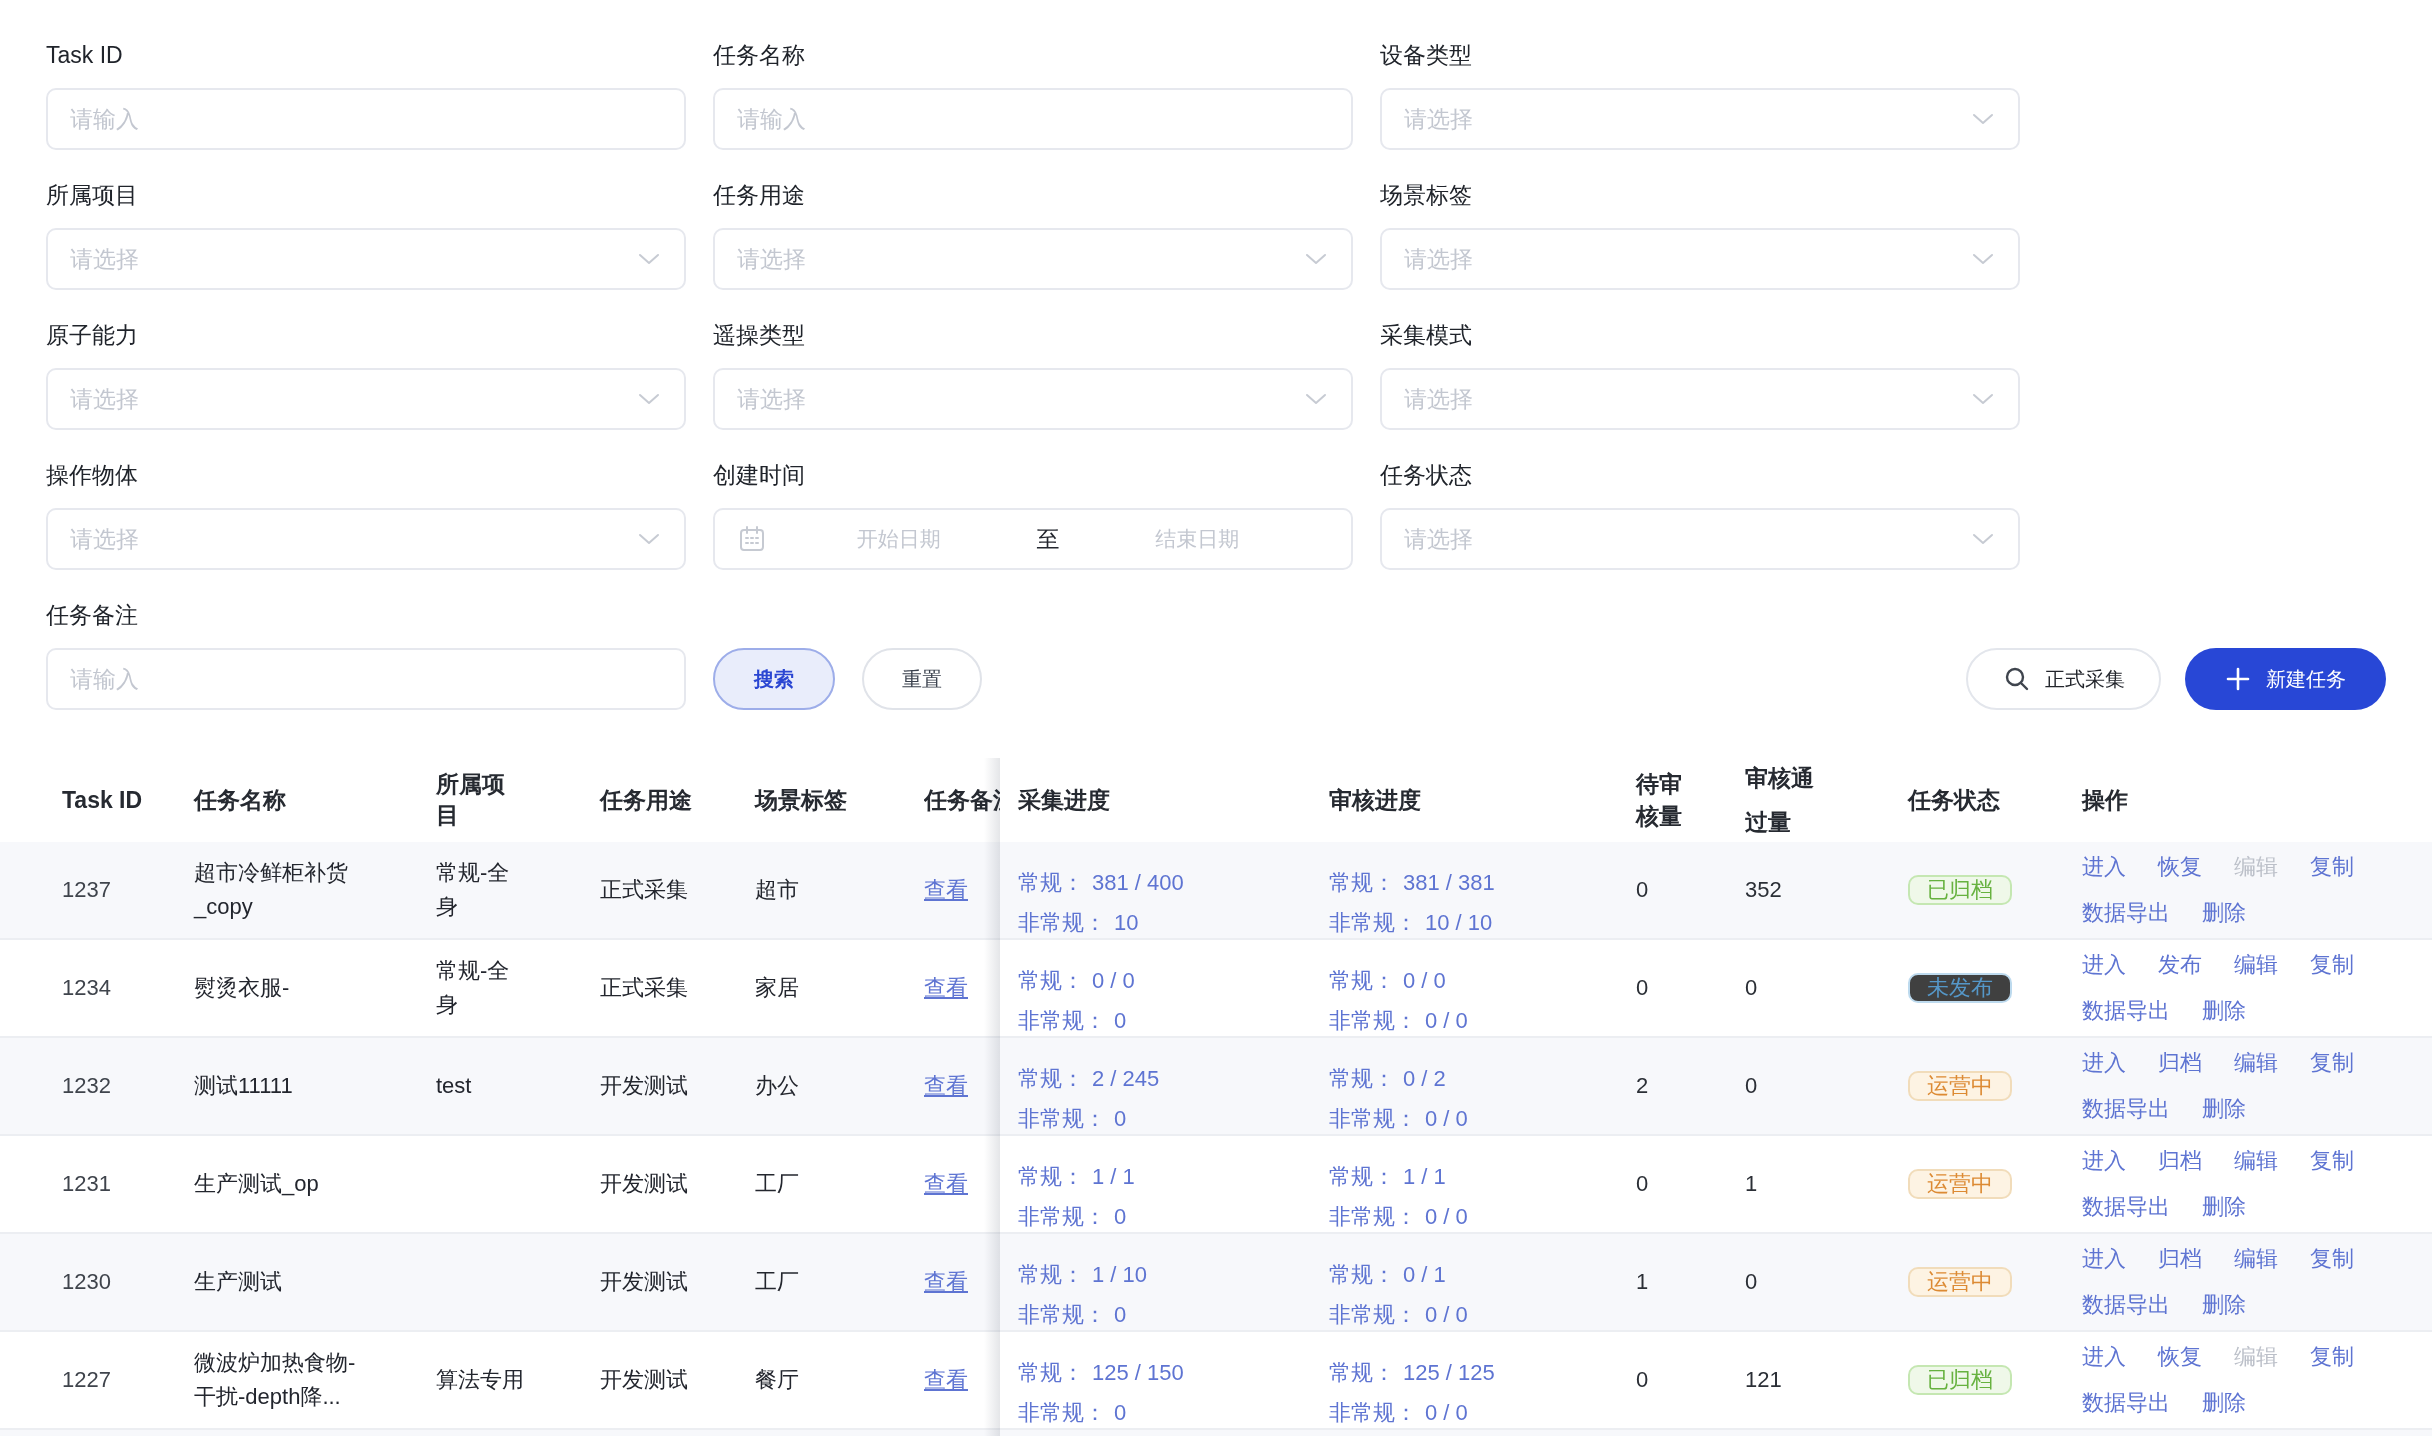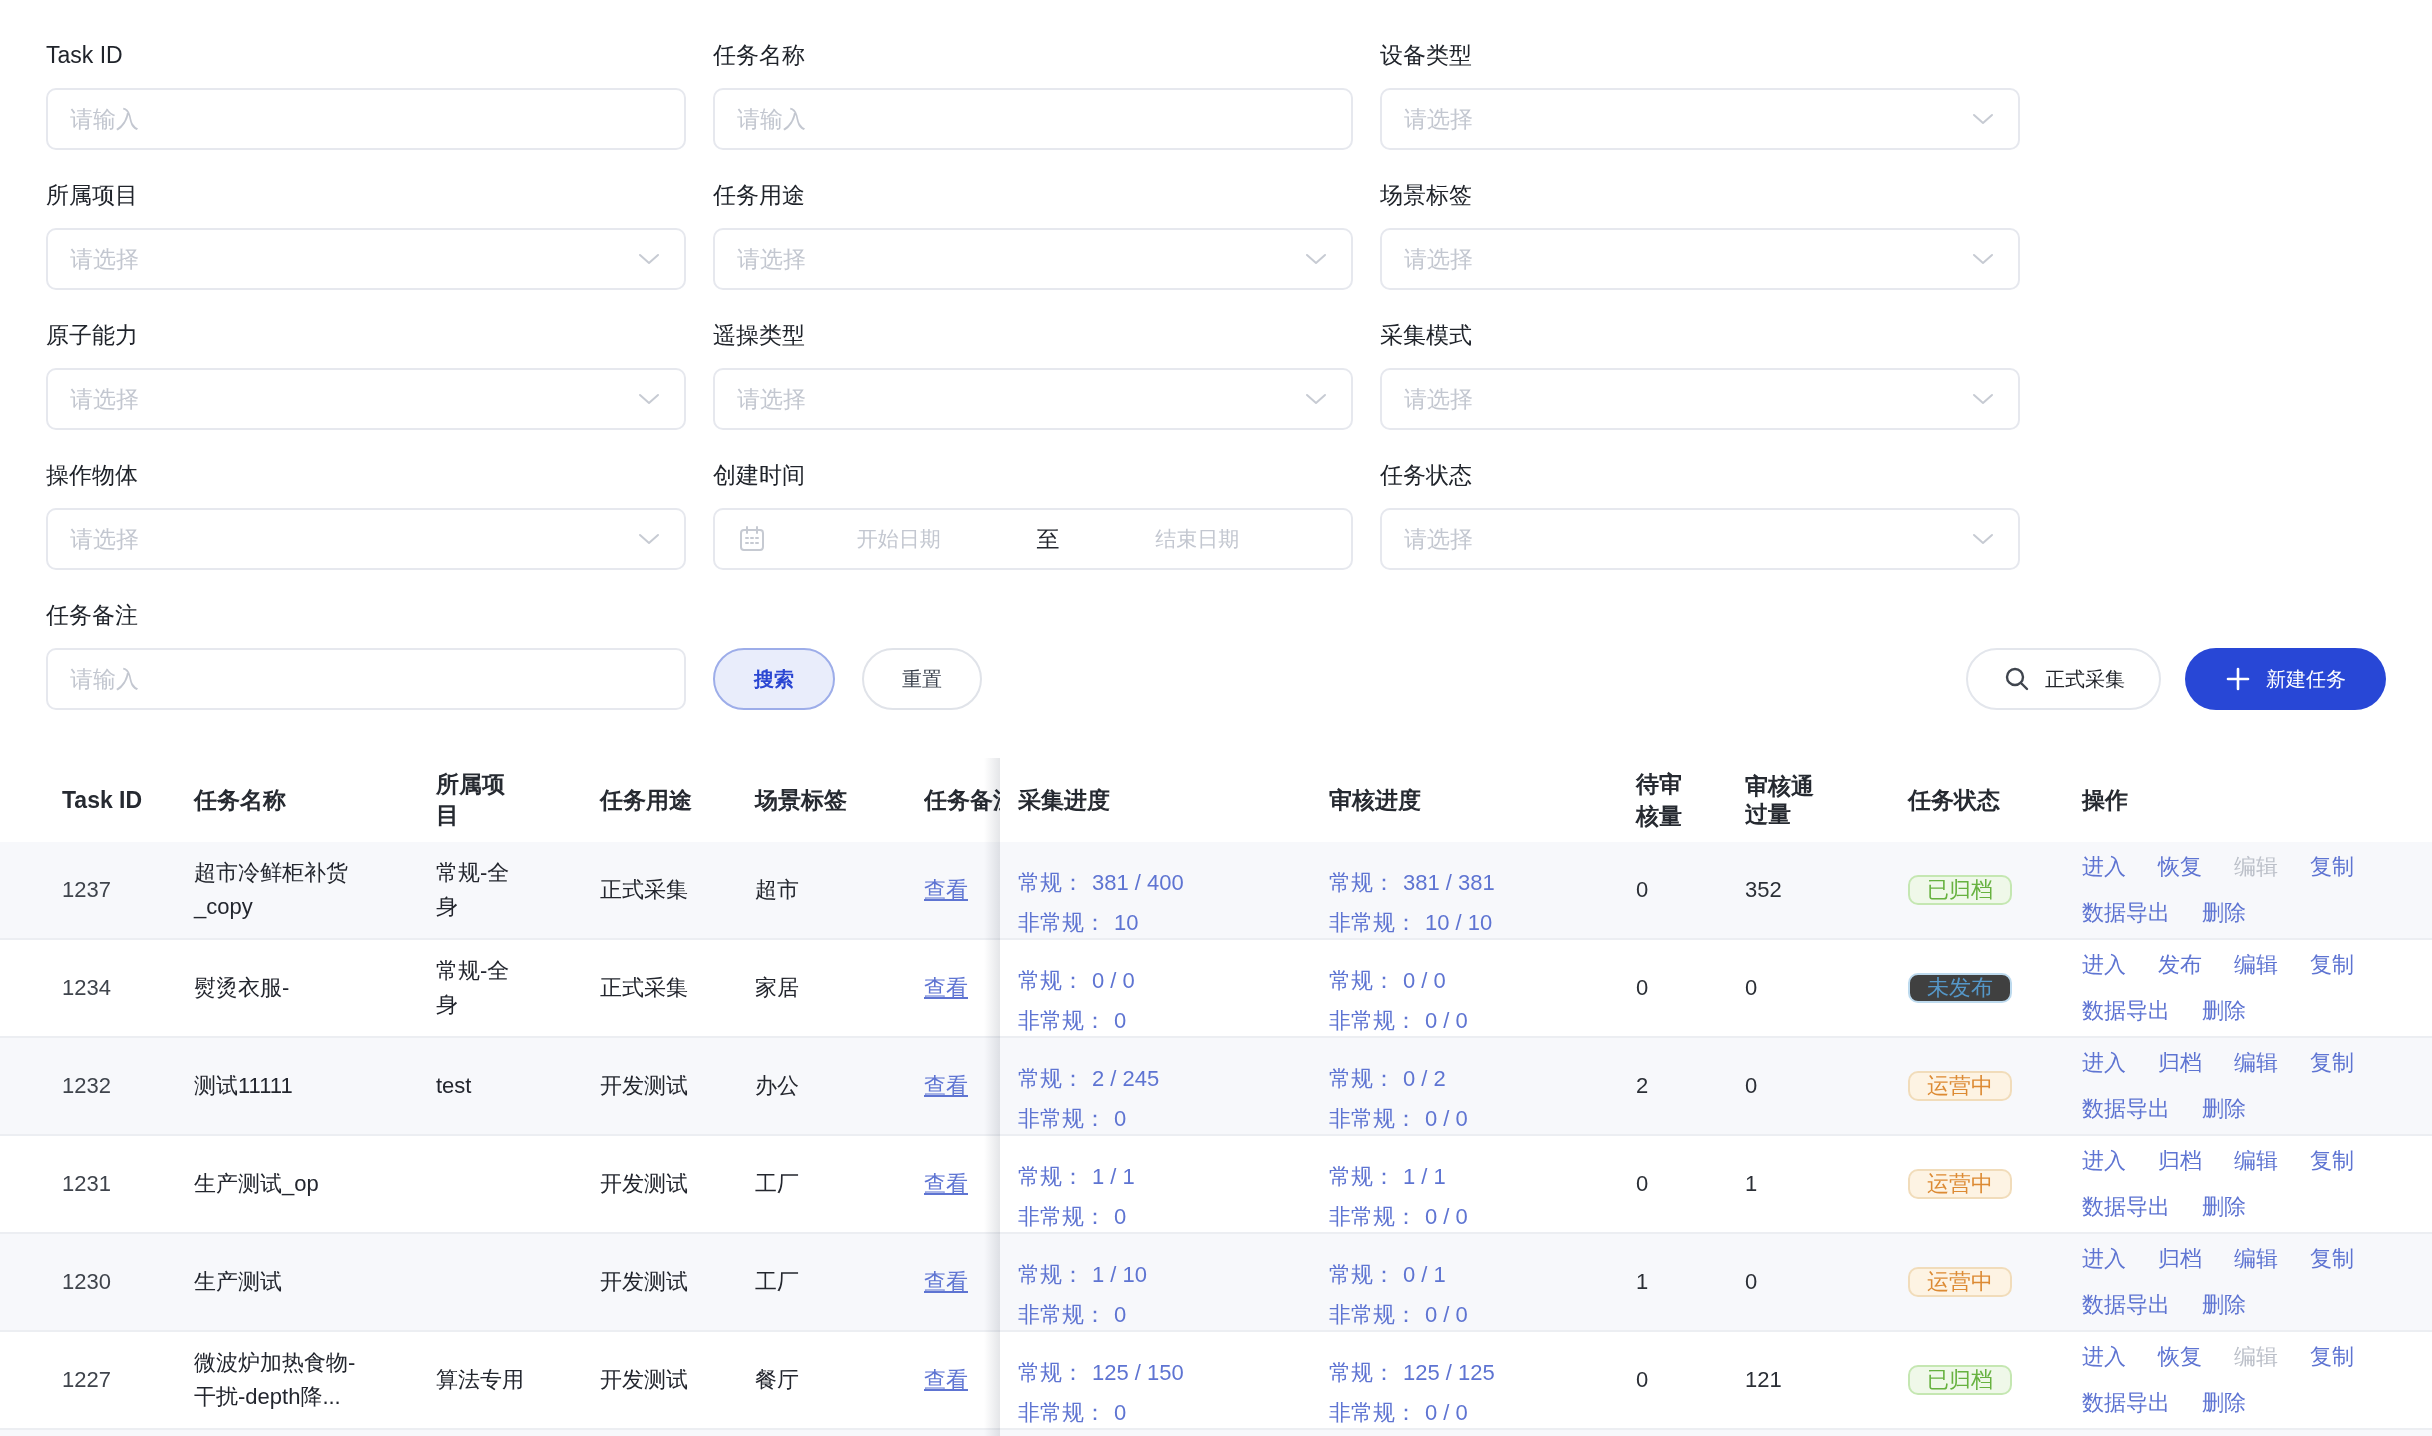--- a/index.html
+++ b/index.html
@@ -44,21 +44,21 @@
   .trgt { flex:1; display:flex; padding-left:18px; height:100%; }
   .thead .tl, .thead .trgt { align-items:center; height:84px; }
 
   .c-id{width:132px;} .c-name{width:242px; padding-right:70px;} .c-proj{width:164px; padding-right:74px;}
   .c-purp{width:155px;} .c-scene{width:169px;} .c-remark{width:76px; overflow:hidden; white-space:nowrap;}
   .c-collect{width:311px;} .c-review{width:307px;} .c-pend{width:109px;} .c-pass{width:163px;}
   .c-status{width:174px;} .c-act{width:332px;}
 
   .th { display:flex; align-items:center; }
   .th-wrap-pend { display:inline-block; width:50px; line-height:32px; }
-  .th-wrap-pass { display:inline-block; width:72px; line-height:28px; }
+  .th-wrap-pass { display:inline-block; width:72px; line-height:44px; }
 
   .td { display:flex; align-items:center; font-size:22px; line-height:34px; color:#23262e; }
   .td.c-id { color:#3f444c; }
   .num { color:#2b2f36; }
   .view-link { color:#5e74d2; text-decoration:underline; cursor:pointer; }
   .progress { flex-direction:column; justify-content:flex-end; align-items:flex-start; gap:10px; color:#5e74d2; line-height:30px; }
   .pline { display:flex; gap:8px; white-space:nowrap; }
   .badge { height:30px; padding:0 17px; border-radius:10px; font-size:22px; display:inline-flex; align-items:center; border:2px solid; }
   .badge[data-type="green"]  { background:#eff8e9; border-color:#c5e7b2; color:#67b240; }
   .badge[data-type="blue"]   { background:#404040; border-color:#bddaee; color:#5597c8; }

